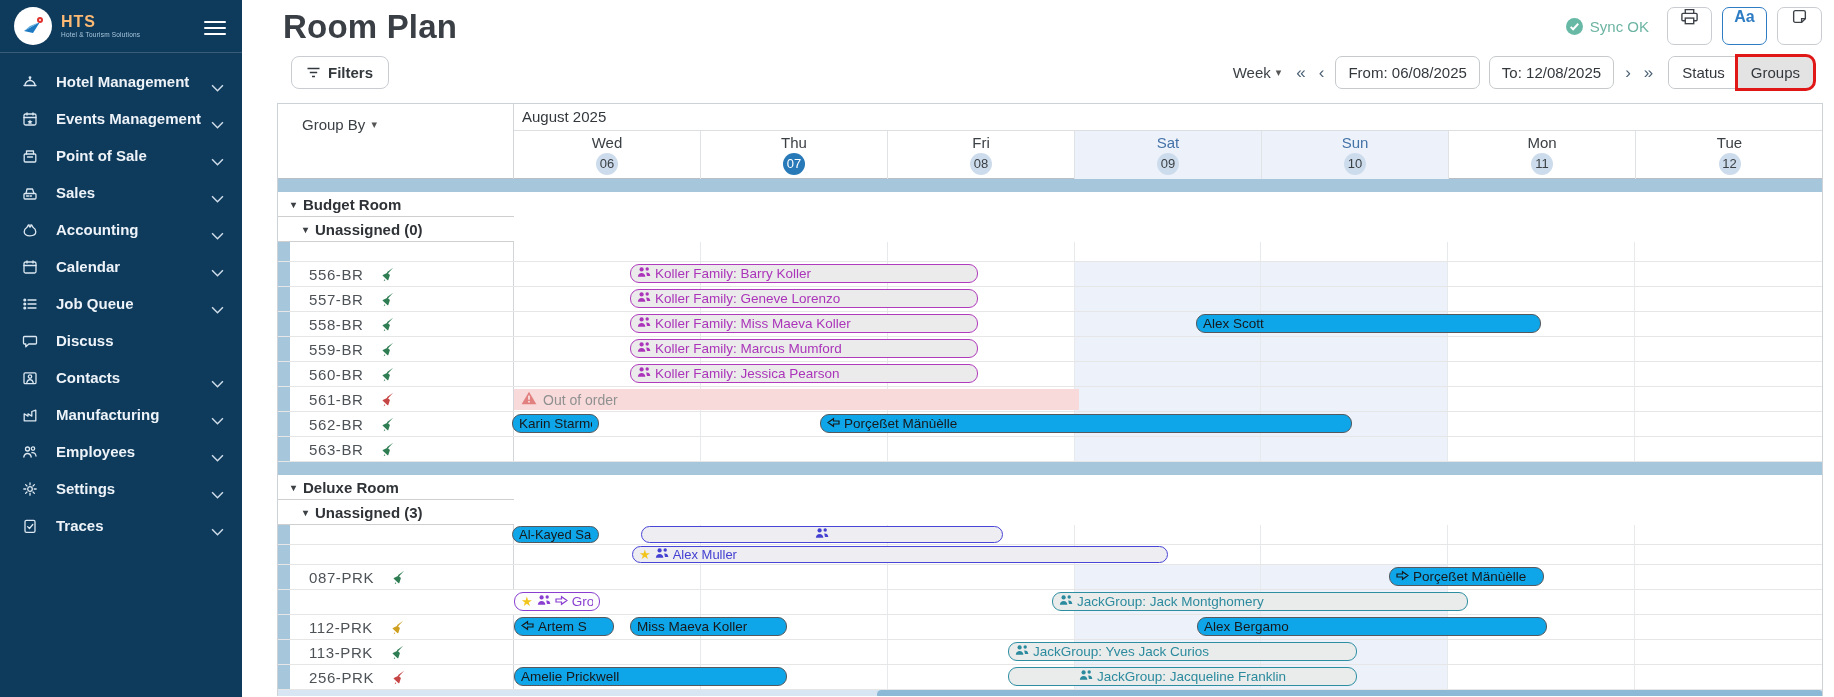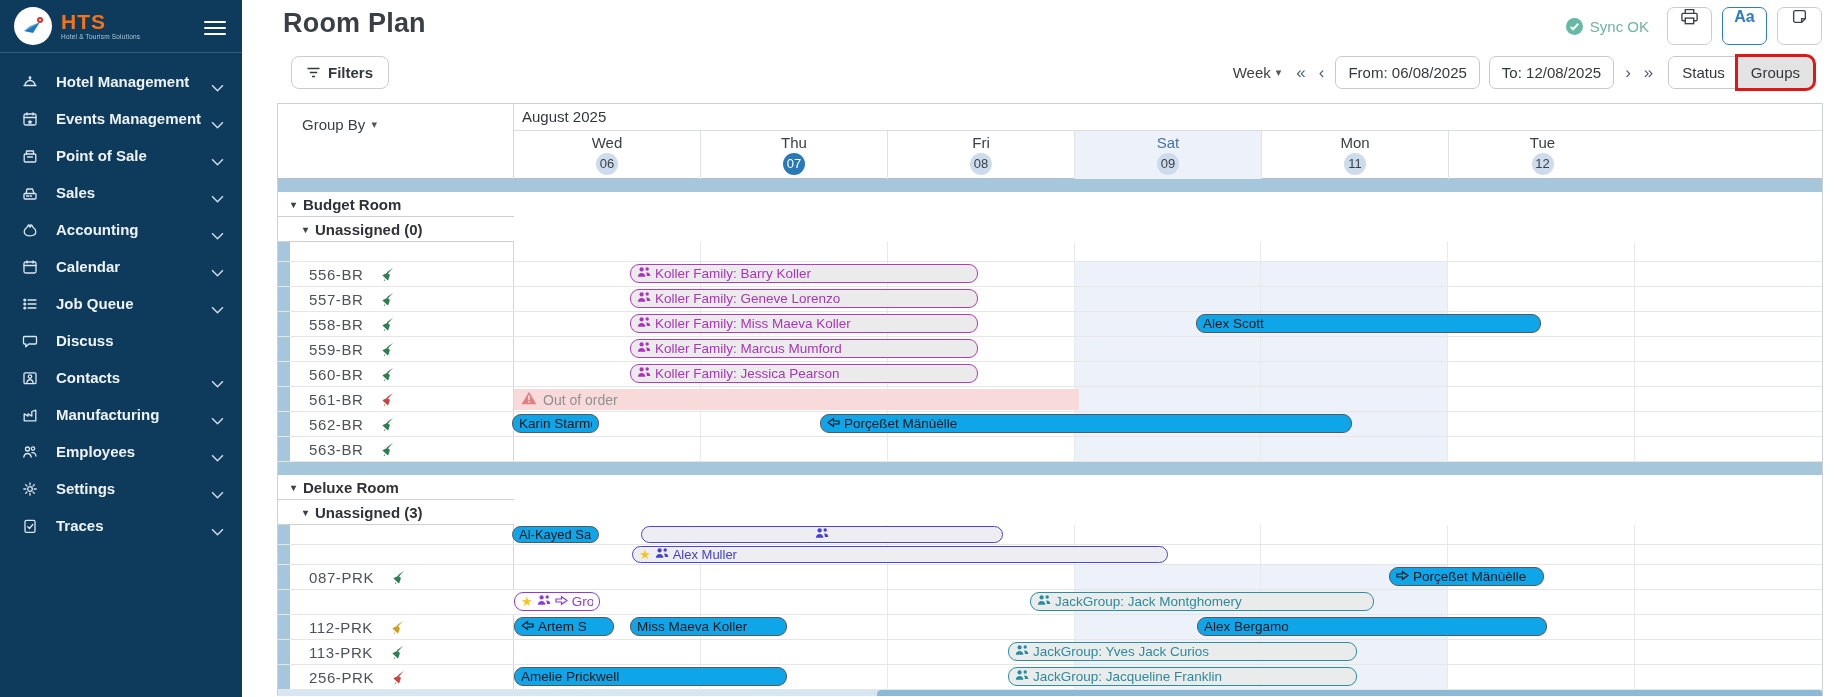--- a/index.html
+++ b/index.html
@@ -7,35 +7,35 @@
               font-family:"Liberation Sans", sans-serif; }
 
   
   .sidebar { position:absolute; left:0; top:0; width:242px; height:697px;
              background:#0e3a5c; color:#e9f0f5; }
   .brand { position:relative; height:53px; border-bottom:1px solid rgba(255,255,255,.18);
            display:flex; align-items:center; padding:0 14px; }
   .brand-circle { width:38px; height:38px; border-radius:50%; background:#fff;
                   display:flex; align-items:center; justify-content:center; flex:0 0 auto; }
   .brand-lockup { margin-left:9px; line-height:1; }
-  .brand-name { font-size:21px; font-weight:700; color:#f97316; letter-spacing:1px; }
+  .brand-name { font-size:16px; font-weight:700; color:#fdba74; letter-spacing:1px; }
   .brand-sub { font-size:6.5px; color:#aac9de; margin-top:2px; letter-spacing:.2px; }
   .hamburger { position:absolute; right:16px; top:17px; width:22px; cursor:pointer; }
   .hamburger span { display:block; height:2.5px; background:#fff; margin:3.5px 0; border-radius:1px; }
   .menu { padding-top:10px; }
   .sb-item { display:flex; align-items:center; height:37px; padding:0 18px 0 22px;
              cursor:pointer; }
   .sb-item .sb-icon { width:20px; height:18px; margin-right:14px; color:#dce8f1;
                       display:flex; align-items:center; }
   .sb-item .sb-label { flex:1; font-size:15px; font-weight:600; color:#edf3f8; }
   .sb-item .sb-chev { width:13px; height:8px; color:#cfdde9; }
 
   
   .main { position:absolute; left:242px; top:0; width:1592px; height:697px; background:#fff; }
-  .page-title { position:absolute; left:41px; top:8px; font-size:27px; font-weight:700;
+  .page-title { position:absolute; left:41px; top:8px; font-size:33px; font-weight:700;
                 color:#3a3f45; letter-spacing:.2px; }
 
   .header-right { position:absolute; right:12px; top:7px; display:flex; align-items:center; gap:10px; }
   .sync { display:flex; align-items:center; gap:7px; color:#6db4a2; font-size:15px; margin-right:8px; }
   .icon-btn { width:45px; height:38px; border:1px solid #c9cdd1; border-radius:7px; background:#fff;
               display:flex; justify-content:center; cursor:pointer; }
   .icon-btn.font-btn { border:1px solid #2e7cc3; color:#2e7cc3; font-weight:700; font-size:16px; }
 
   .toolbar-left { position:absolute; left:49px; top:56px; }
   .btn-filters { display:flex; align-items:center; gap:8px; border:1px solid #c9cdd1; border-radius:8px;
@@ -378,20 +378,24 @@
                <div class="day-num">07</div>
           </div>
           <div class="day-cell">
             <div class="day-name">Fri</div>
                <div class="day-num">08</div>
           </div>
           <div class="day-cell weekend">
             <div class="day-name">Sat</div>
                <div class="day-num">09</div>
           </div>
+          <div class="day-cell weekend">
+            <div class="day-name">Sun</div>
+               <div class="day-num">10</div>
+          </div>
           <div class="day-cell">
             <div class="day-name">Mon</div>
                <div class="day-num">11</div>
           </div>
           <div class="day-cell">
             <div class="day-name">Tue</div>
                <div class="day-num">12</div>
           </div>
         </div>
     </div>
@@ -755,21 +759,21 @@
                 <circle cx="4.6" cy="3.4" r="2.1"></circle>
                 <path d="M.8 10.8c.2-2.4 1.7-3.8 3.8-3.8s3.6 1.4 3.8 3.8z"></path>
                 <circle cx="10.2" cy="3" r="1.7"></circle>
                 <path d="M9.2 6.6c2.3-.2 3.9 1 4.1 3.4H10"></path>
               </svg></span>
             <span><svg width="13" height="11" viewBox="0 0 13 10" fill="none" stroke="currentColor" stroke-width="1.2">
                 <path d="M6.5 1.2v2.3H1v3h5.5v2.3L12 5z"></path>
               </svg></span>
             <span class="bar-text">Group</span>
           </div>
-          <div class="bar teal" style="left: 752px; width: 344px; text-align: right;">
+          <div class="bar teal" style="left: 774px; width: 416px; text-align: right;">
             <span><svg width="14" height="12" viewBox="0 0 14 12" fill="currentColor">
                 <circle cx="4.6" cy="3.4" r="2.1"></circle>
                 <path d="M.8 10.8c.2-2.4 1.7-3.8 3.8-3.8s3.6 1.4 3.8 3.8z"></path>
                 <circle cx="10.2" cy="3" r="1.7"></circle>
                 <path d="M9.2 6.6c2.3-.2 3.9 1 4.1 3.4H10"></path>
               </svg></span>
             <span class="bar-text">JackGroup: Jack Montghomery</span>
           </div>
         </div>
         <div class="g-row" style="height: 25px;">
@@ -848,21 +852,21 @@
             <span class="room-label">256-PRK</span>
       <span class="broom dirty"><svg class="broom" viewBox="0 0 14 14" fill="currentColor">
                 <path d="M13.2.8L8.3 6l-1-1z"></path>
                 <path d="M7.9 5.3l2.3 2.2-1.5 4.6a.4.4 0 0 1-.7.2L3.5 8.1a.4.4 0 0 1 .1-.7z"></path>
                 <path d="M5.2 11.5l-.9 1.7 1.6-.9z"></path>
               </svg></span>
           </div>
           <div class="bar gray" style="left: 236px; width: 273px;">
             <span class="bar-text">Amelie Prickwell</span>
           </div>
-          <div class="bar teal" style="left: 730px; width: 349px;">
+          <div class="bar teal" style="left: 730px; width: 349px; justify-content: center;">
             <span><svg width="14" height="12" viewBox="0 0 14 12" fill="currentColor">
                 <circle cx="4.6" cy="3.4" r="2.1"></circle>
                 <path d="M.8 10.8c.2-2.4 1.7-3.8 3.8-3.8s3.6 1.4 3.8 3.8z"></path>
                 <circle cx="10.2" cy="3" r="1.7"></circle>
                 <path d="M9.2 6.6c2.3-.2 3.9 1 4.1 3.4H10"></path>
               </svg></span>
             <span class="bar-text">JackGroup: Jacqueline Franklin</span>
           </div>
         </div>
       </div>

